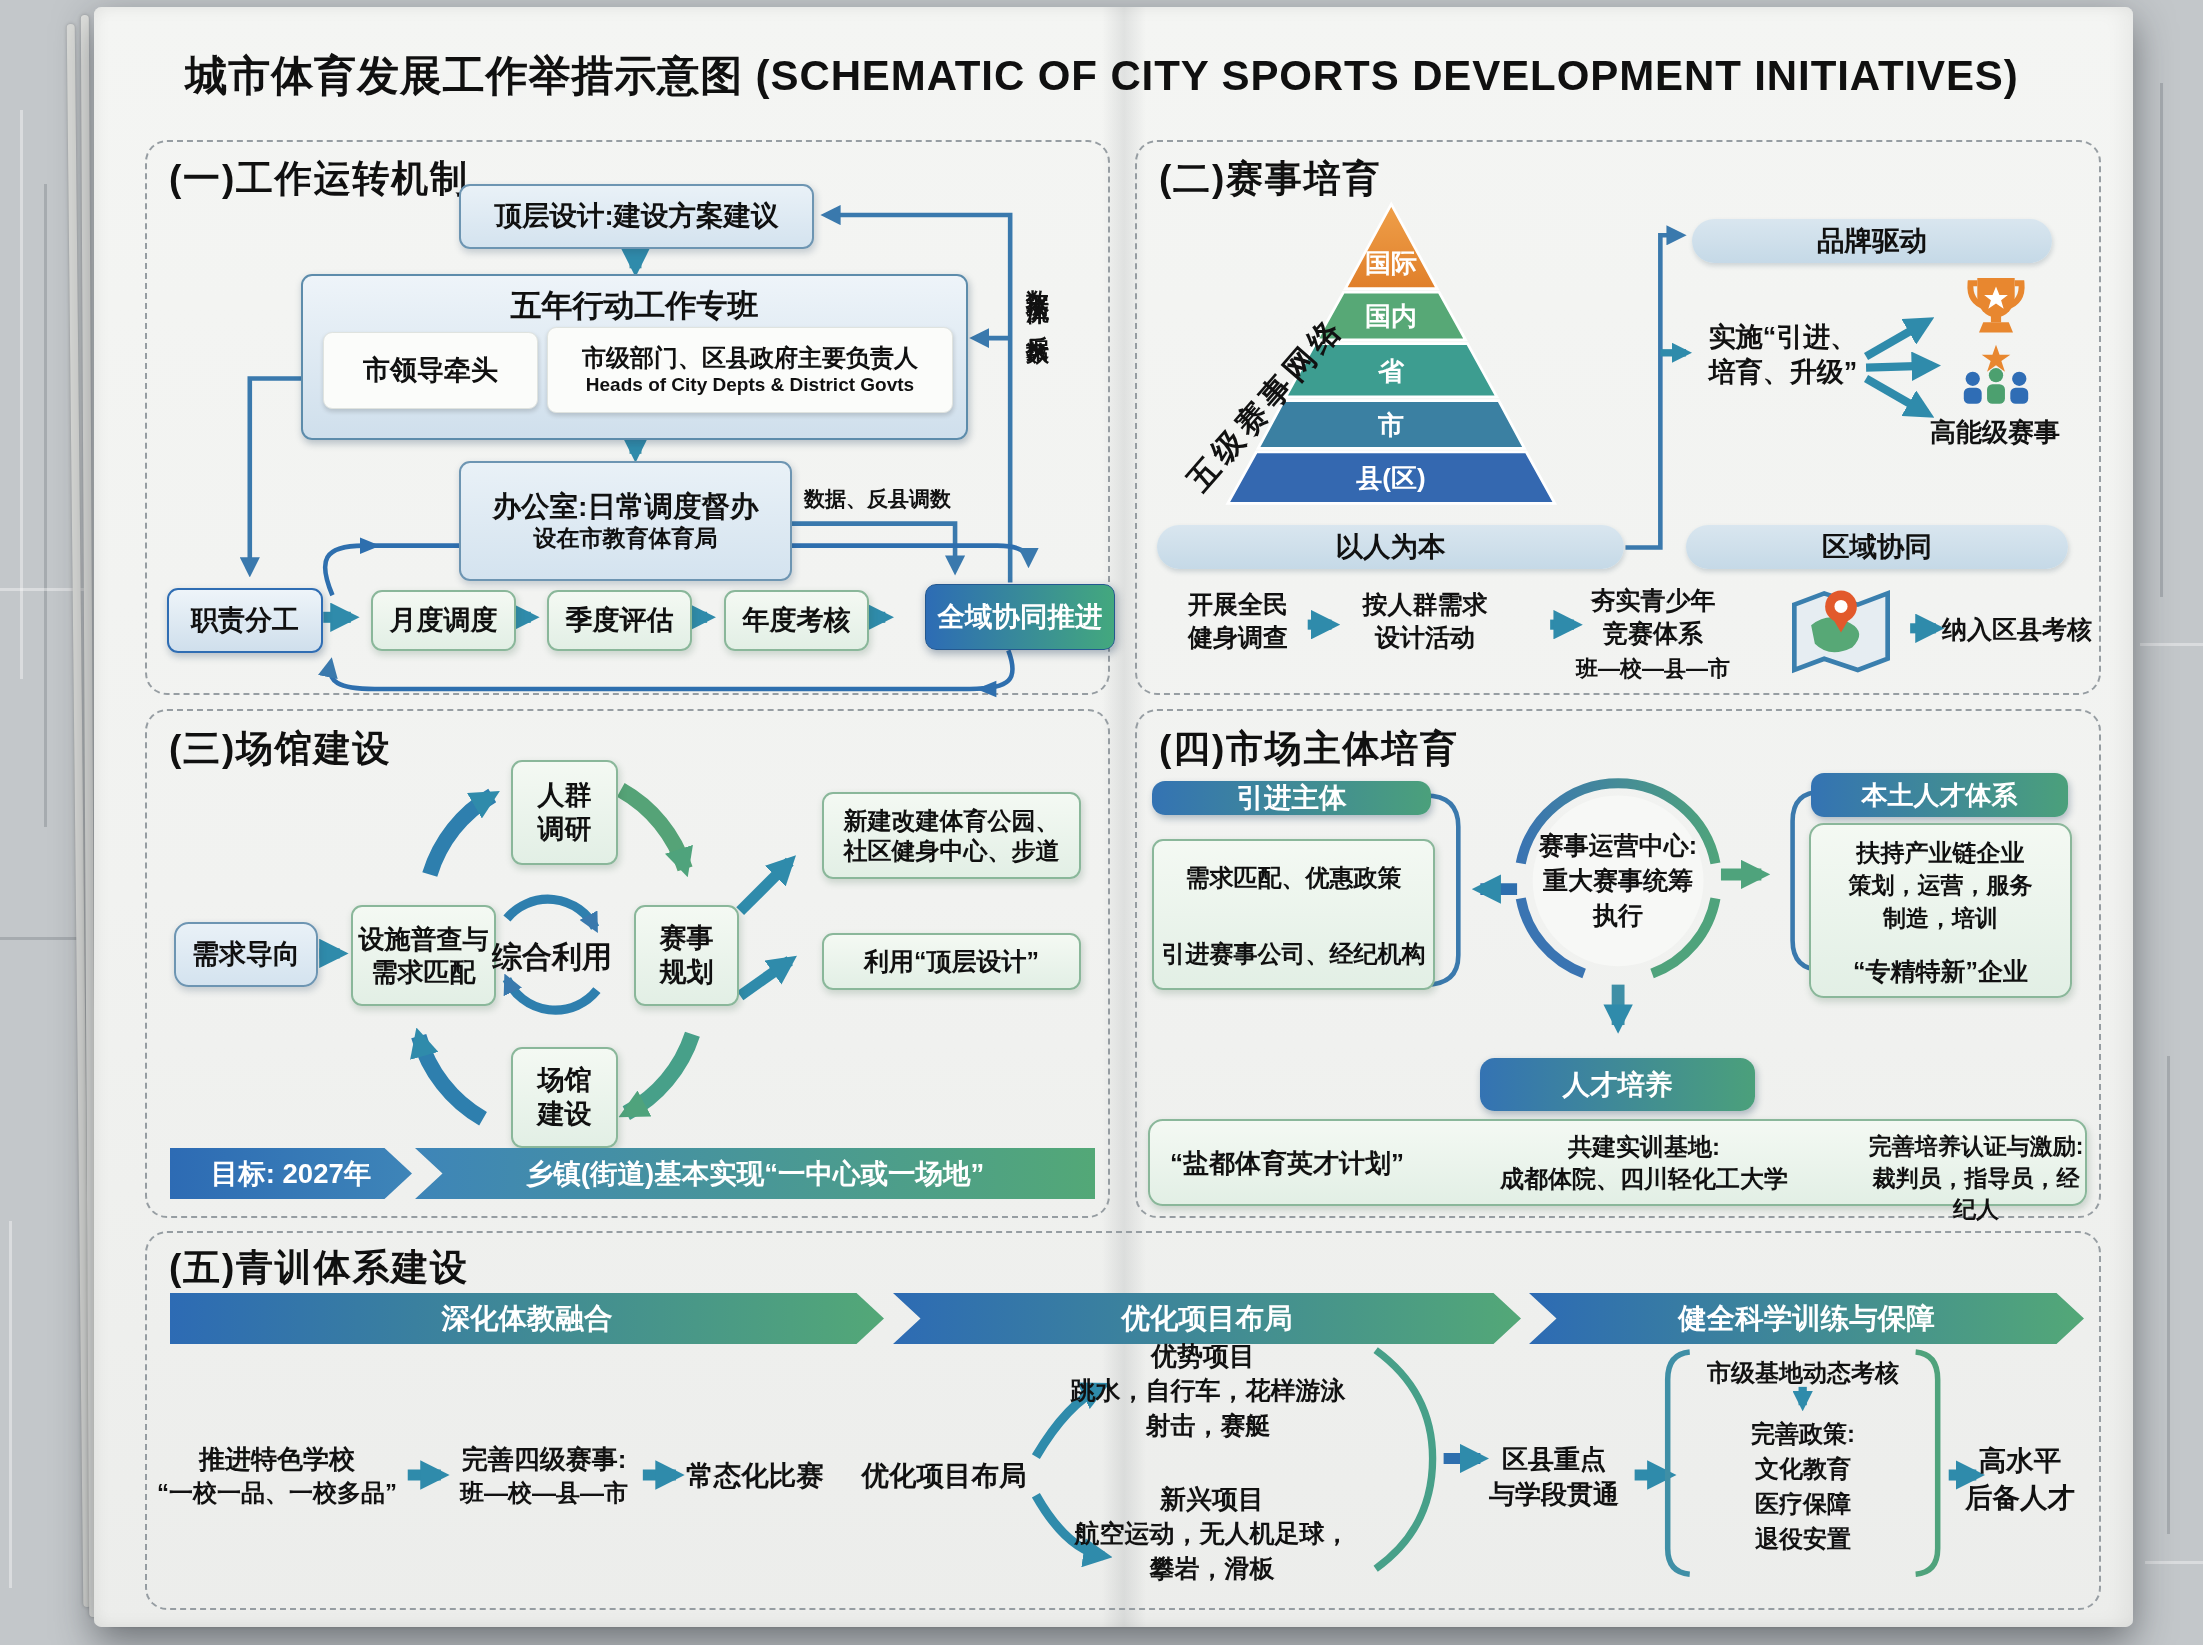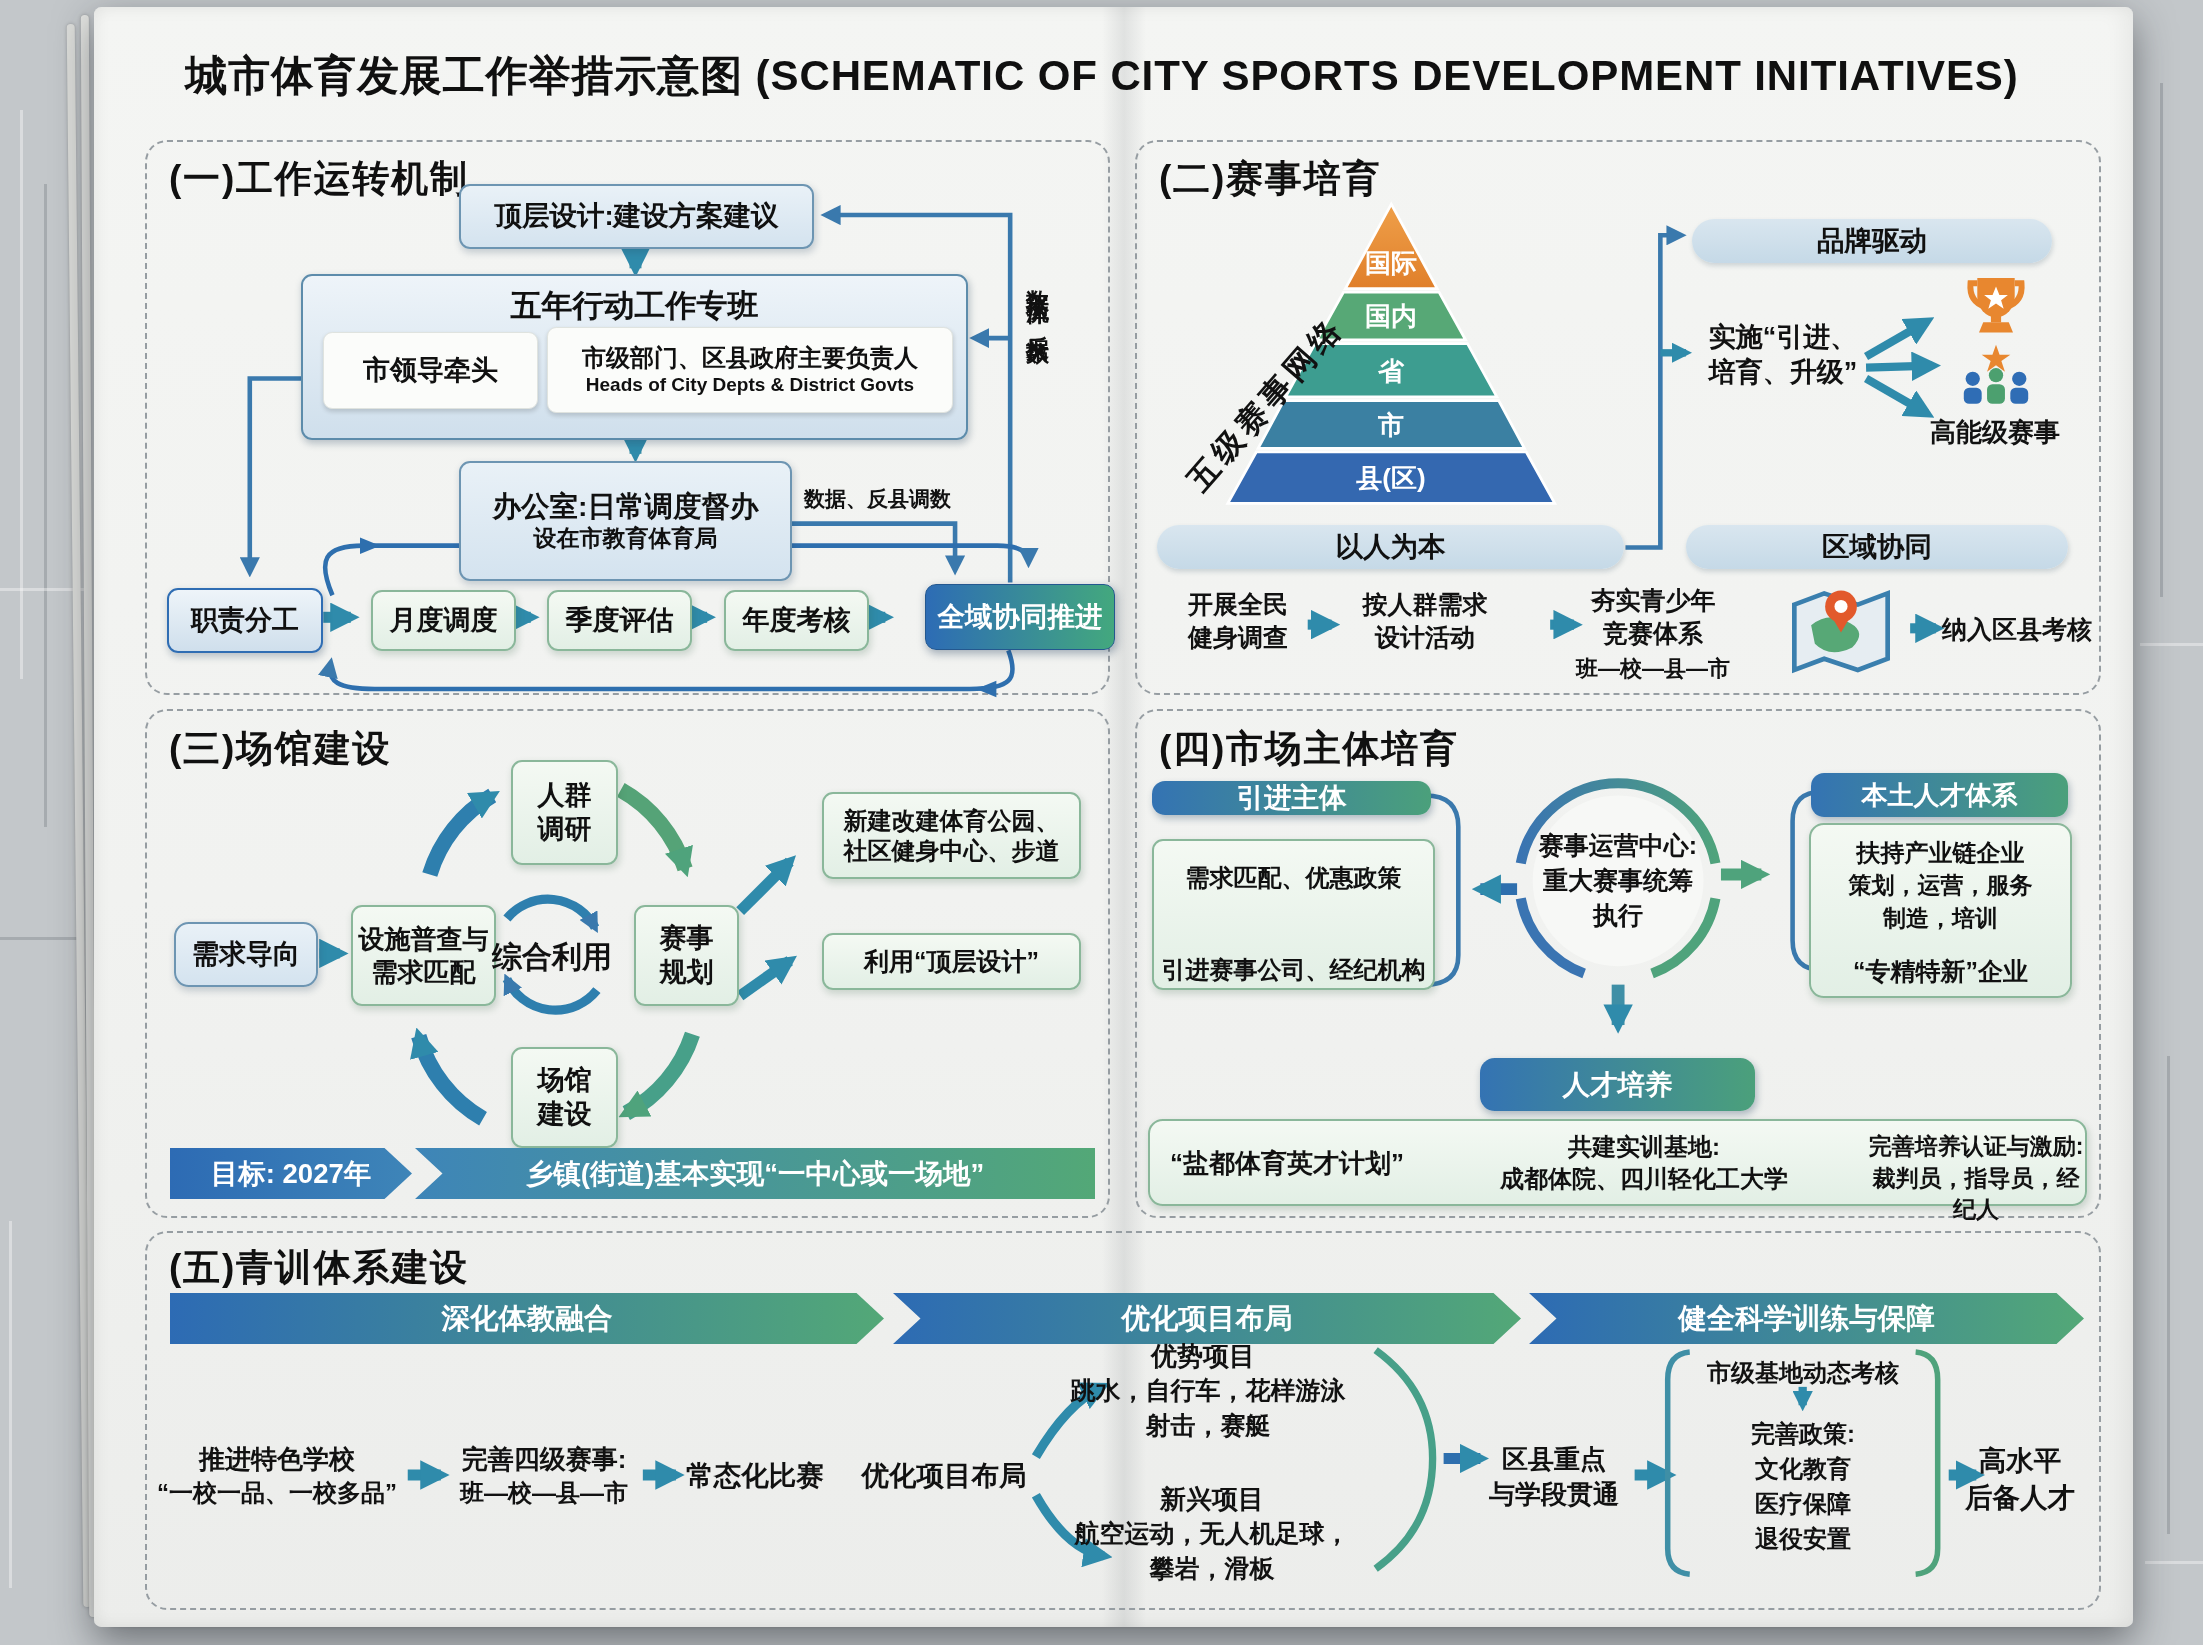--- a/index.html
+++ b/index.html
@@ -293,21 +293,21 @@
   <div class="chev chevflat" style="left:415px;top:1148px;width:680px;background:linear-gradient(90deg,#3e85b8,#53a877);font-size:27.5px;">
     <span>乡镇(街道)基本实现“一中心或一场地”</span>
   </div>
 
   <div class="hd" style="left:1159px;top:724px;">(四)市场主体培育</div>
   <div class="gradpill" style="left:1152px;top:781px;width:279px;height:34px;font-size:27.5px;border-radius:13px;">
     <span>引进主体</span>
   </div>
   <div class="bx green" style="left:1152px;top:839px;width:279px;height:147px;">
     <span style="font-size:24px;position:absolute;top:22px;width:100%;">需求匹配、优惠政策</span>
-    <span style="font-size:24px;position:absolute;bottom:3px;width:100%;margin-top:45px;">引进赛事公司、经纪机构</span>
+    <span style="font-size:24px;position:absolute;bottom:19px;width:100%;margin-top:45px;">引进赛事公司、经纪机构</span>
   </div>
   <div class="t cx pre" style="left:1618px;top:828px;width:193px;font-size:25px;line-height:1.4;">赛事运营中心:
 重大赛事统筹
 执行</div>
   <div class="gradpill" style="left:1811px;top:773px;width:257px;height:44px;font-size:26px;border-radius:13px;">
     <span>本土人才体系</span>
   </div>
   <div class="bx green" style="left:1809px;top:823px;width:259px;height:171px;border-radius:14.7px;">
     <span style="font-size:24px;position:absolute;top:13px;width:100%;">扶持产业链企业</span>
     <span style="font-size:23px;position:absolute;top:46px;width:100%;">策划，运营，服务</span>

